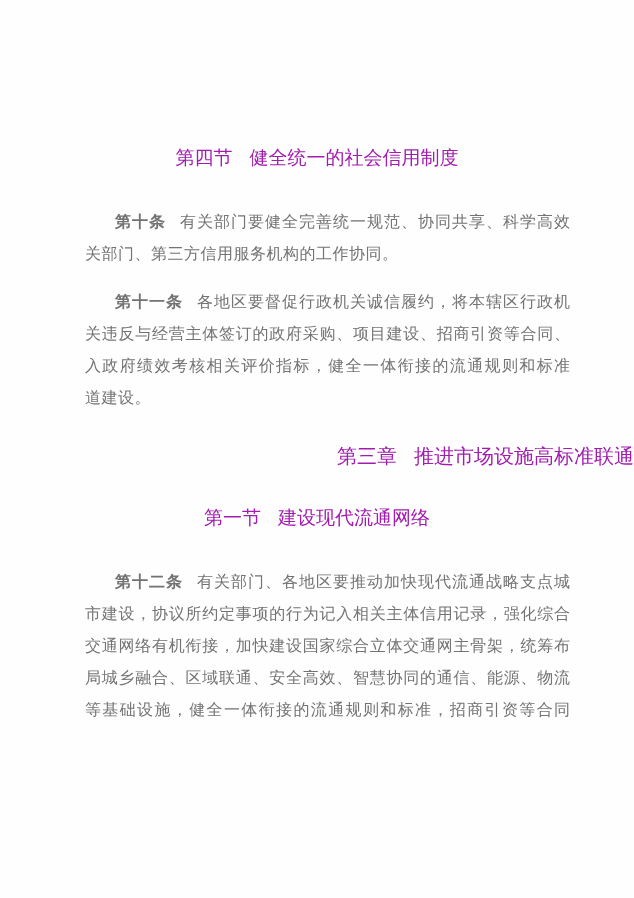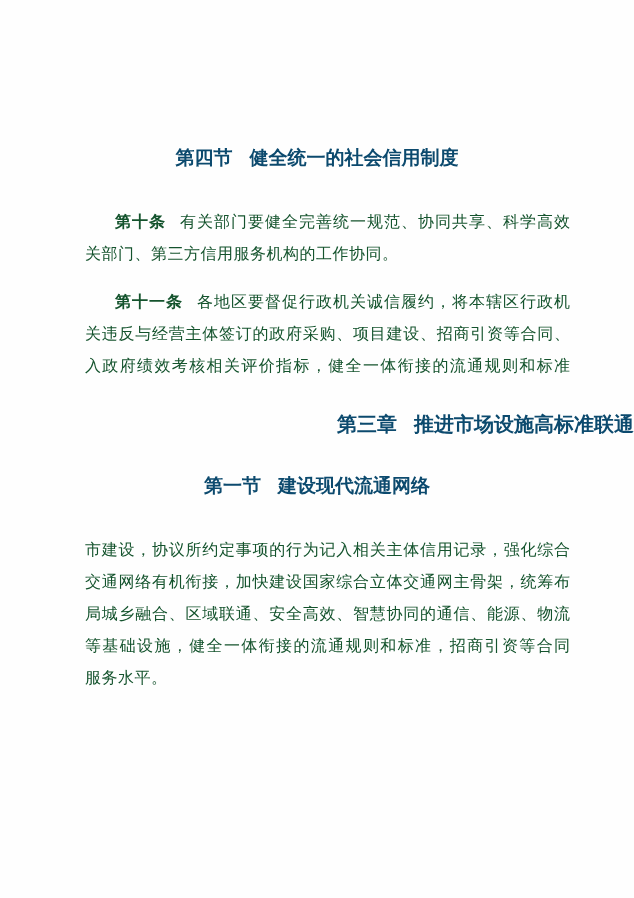--- a/index.html
+++ b/index.html
@@ -15,40 +15,40 @@
     background: #fefefe;
     overflow: hidden;
     font-family: "Liberation Serif", "DejaVu Serif", serif;
     color: #3f3f3f;
   }
   
   .heading {
     width: 634px;
     text-align: center;
     font-family: "Liberation Sans", "DejaVu Sans", sans-serif;
-    font-weight: 700;
-    color: #0c4a6e;
+    font-weight: 400;
+    color: #a21caf;
     line-height: 32px;
     white-space: nowrap;
   }
   .heading .num { margin-right: 17px; }
   .section-heading { font-size: 19px; }
   .chapter-heading { font-size: 20px; }
 
   #section4-heading { margin-top: 142px; }
   #chapter3-heading { margin-top: 26px; text-align: right; }
   #section1-heading { margin-top: 30px; }
 
   
   .article {
     width: 485px;
     margin-left: 85px;
     font-size: 16px;
     line-height: 32px;
-    color: #14532d;
+    color: #737373;
   }
   #article-10 { margin-top: 32px; }
   #article-11 { margin-top: 16px; }
   #article-12 { margin-top: 32px; }
 
   .line {
     height: 32px;
     white-space: nowrap;
     letter-spacing: 0.5px;
   }
@@ -80,31 +80,34 @@
     </div>
     <div class="line">关部门、第三方信用服务机构的工作协同。</div>
   </div>
 
   <div id="article-11" class="article">
     <div class="line full first">
       <span class="article-label">第十一条</span><span>各地区要督促行政机关诚信履约，将本辖区行政机</span>
     </div>
     <div class="line full">关违反与经营主体签订的政府采购、项目建设、招商引资等合同、</div>
     <div class="line full">入政府绩效考核相关评价指标，健全一体衔接的流通规则和标准</div>
+    <div class="line">道建设。</div>
   </div>
 
   <div id="chapter3-heading" class="heading chapter-heading">
     <span class="num">第三章</span><span>推进市场设施高标准联通</span>
   </div>
 
   <div id="section1-heading" class="heading section-heading">
     <span class="num">第一节</span><span>建设现代流通网络</span>
   </div>
 
   <div id="article-12" class="article">
+    <div class="line full first">
+      <span class="article-label">第十二条</span><span>有关部门、各地区要推动加快现代流通战略支点城</span>
+    </div>
     <div class="line full">市建设，协议所约定事项的行为记入相关主体信用记录，强化综合</div>
     <div class="line full">交通网络有机衔接，加快建设国家综合立体交通网主骨架，统筹布</div>
     <div class="line full">局城乡融合、区域联通、安全高效、智慧协同的通信、能源、物流</div>
     <div class="line full">等基础设施，健全一体衔接的流通规则和标准，招商引资等合同</div>
-    <div class="line">服务水平。</div>
   </div>
 
 </div>
 
 </body></html>

